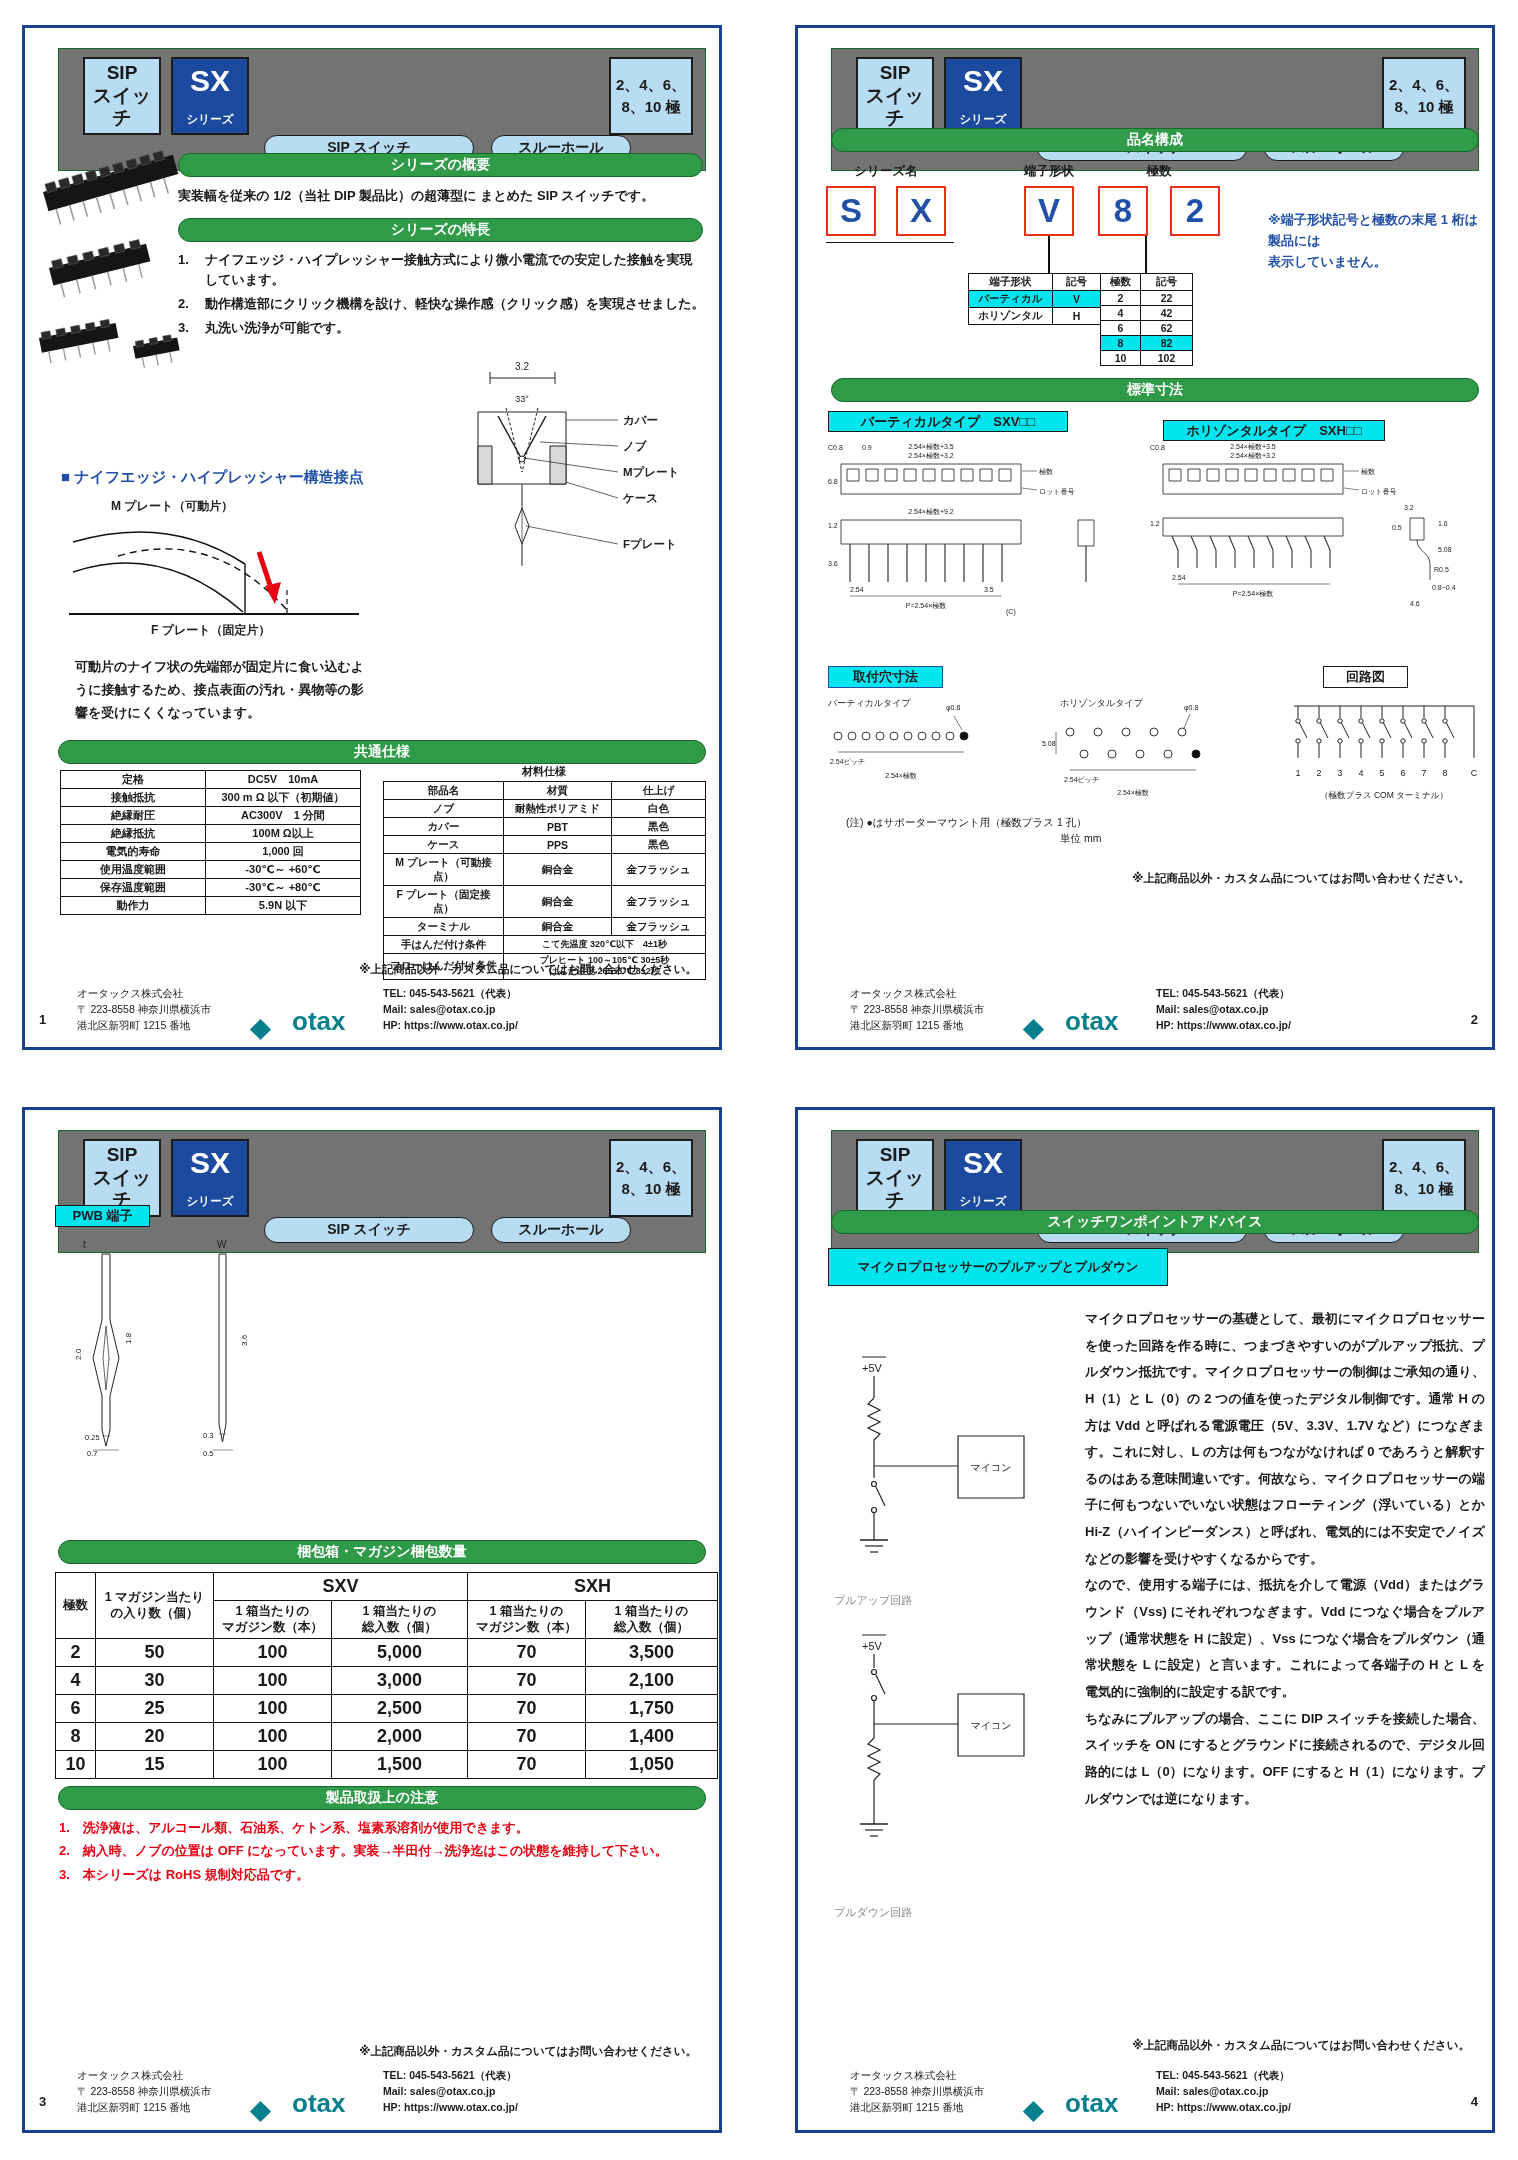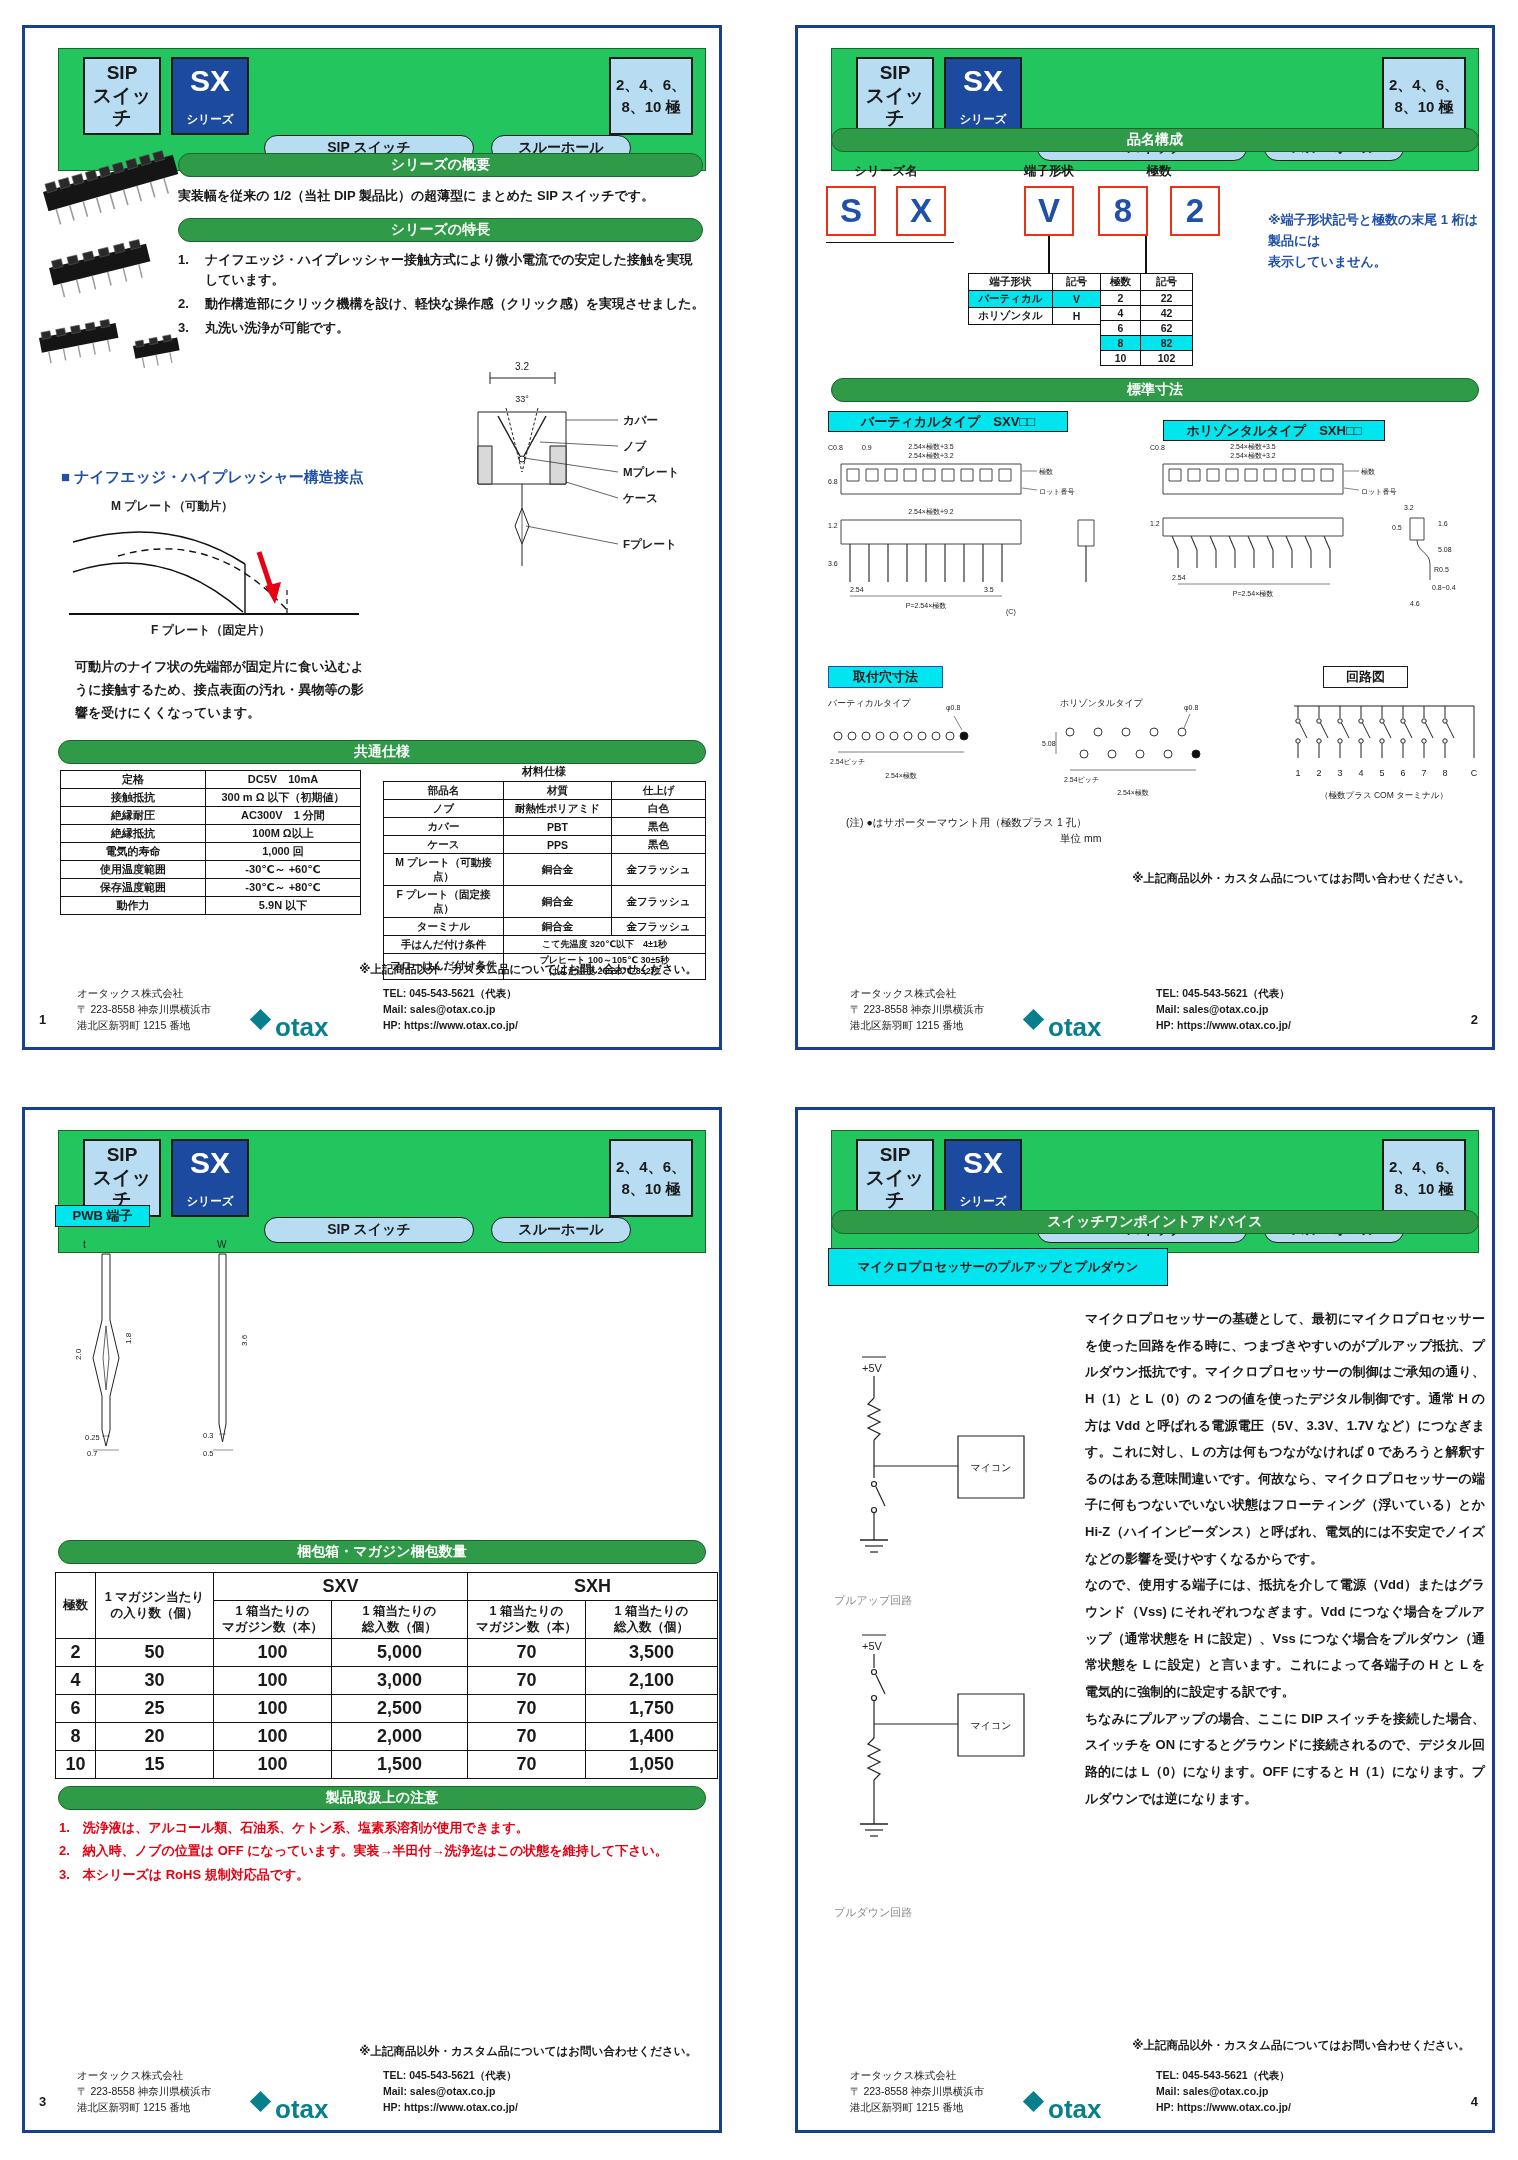--- a/index.html
+++ b/index.html
@@ -5,21 +5,21 @@
 *{margin:0;padding:0;box-sizing:border-box}
 html,body{background:#fff}
 body{width:1518px;height:2160px;position:relative;font-family:"Liberation Sans","DejaVu Sans",sans-serif;color:#1a1a1a}
 .page{position:absolute;width:700px;background:#fff;border:3px solid #17418c}
 #p1{left:22px;top:25px;height:1025px}
 #p2{left:795px;top:25px;height:1025px}
 #p3{left:22px;top:1107px;height:1026px}
 #p4{left:795px;top:1107px;height:1026px}
 .pre{white-space:pre-line}
 
-.hdr{position:absolute;left:33px;top:20px;width:648px;height:123px;background:#22c55e;border:1px solid #17672c}
+.hdr{position:absolute;left:33px;top:20px;width:648px;height:123px;background:#737373;border:1px solid #17672c}
 .sip{position:absolute;left:24px;top:8px;width:78px;height:78px;background:#b8dcf2;border:2px solid #1c1c1c;display:flex;align-items:center;justify-content:center;text-align:center;font-weight:bold;font-size:19px;line-height:1.2}
 .sx{position:absolute;left:112px;top:8px;width:78px;height:78px;background:#1b4a9e;border:2px solid #1c1c1c;color:#fff;display:flex;flex-direction:column;align-items:center;justify-content:center}
 .sx .b{font-size:30px;font-weight:bold;line-height:1}
 .sx .s{font-size:11.5px;font-weight:bold;margin-top:16px}
 .pill{position:absolute;bottom:9px;height:26px;background:#b8dcf2;border:1.5px solid #1c1c1c;border-radius:13px;display:flex;align-items:center;justify-content:center;font-weight:bold;font-size:14px}
 .pill.pa{left:205px;width:210px}
 .pill.pb{left:432px;width:140px}
 .poles{position:absolute;right:12px;top:8px;width:84px;height:78px;background:#b8dcf2;border:2px solid #1c1c1c;display:flex;align-items:center;justify-content:center;text-align:center;font-weight:bold;font-size:15px;line-height:1.45}
 
 .banner{position:absolute;height:24px;background:#2f9a47;border:1px solid #17672c;border-radius:12px;color:#ffffff;font-weight:bold;font-size:14px;display:flex;align-items:center;justify-content:center}
@@ -51,21 +51,21 @@
 
 .codebox{position:absolute;width:50px;height:50px;border:2px solid #e8331a;display:flex;align-items:center;justify-content:center;font-size:33px;font-weight:bold;color:#2150a8}
 .codelab{position:absolute;font-size:12.5px;font-weight:bold;text-align:center}
 .vline{position:absolute;width:1.5px;background:#111}
 .uline{position:absolute;border-bottom:1.5px solid #111}
 
 .ftr{position:absolute;left:0;top:952px;width:694px;height:66px}
 .pgno{position:absolute;top:32px;font-size:13px;font-weight:bold}
 .pgno.l{left:14px}.pgno.r{right:14px}
 .co{position:absolute;left:52px;top:6px;font-size:10.5px;line-height:1.5}
-.logo{position:absolute;left:228px;top:32px;display:flex;align-items:flex-start;gap:7px}
+.logo{position:absolute;left:228px;top:26px;display:flex;align-items:flex-end;gap:24px}
 .dia{width:15px;height:15px;background:#087f8c;transform:rotate(45deg);display:inline-block}
 .lgtx{font-size:26px;font-weight:bold;color:#087f8c;letter-spacing:0}
 .ct{position:absolute;left:358px;top:6px;font-size:10.5px;font-weight:bold;line-height:1.5}
 
 .p4txt{position:absolute;left:287px;top:196px;width:400px}
 .p4txt p{font-size:13px;font-weight:bold;line-height:2.05;text-align:justify}
 .redlist{position:absolute;left:34px;top:706px;width:660px;color:#e60012;font-weight:bold;font-size:13px;line-height:1.8}
 svg text{fill:#222;font-family:"Liberation Sans","DejaVu Sans",sans-serif}
 svg .dim{font-size:7px}
 svg .lab{font-size:11.5px;font-weight:bold}

